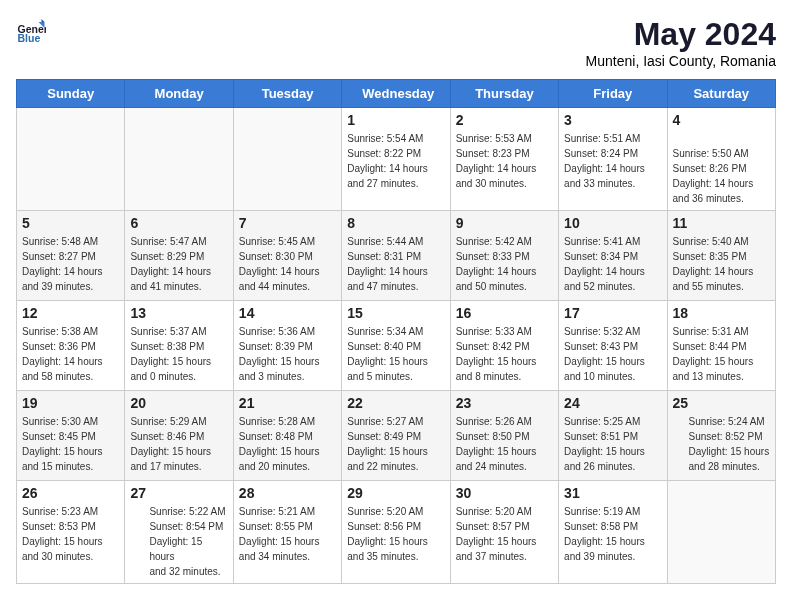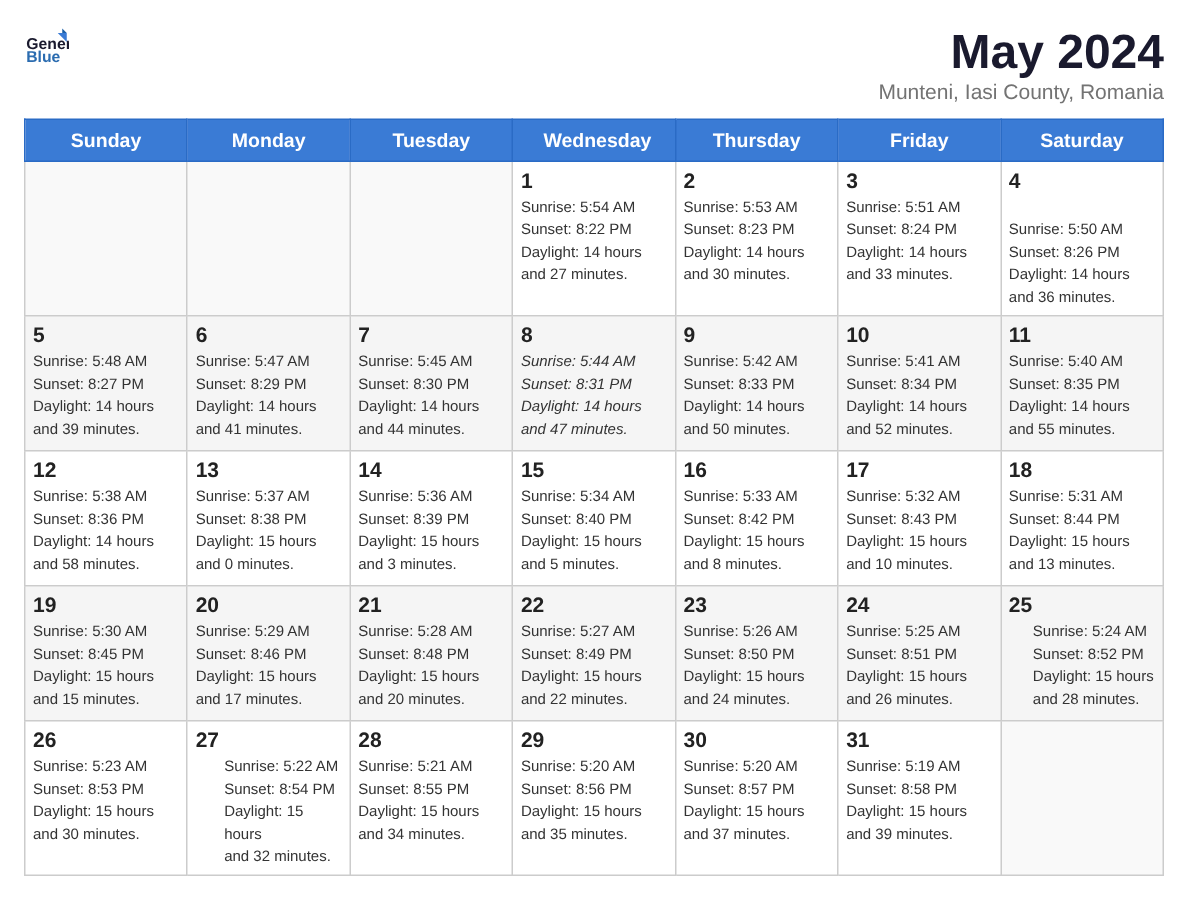--- a/index.html
+++ b/index.html
@@ -28,21 +28,21 @@
     .title-section {
       text-align: right;
     }
     .month-title {
       font-size: 32px;
       font-weight: bold;
       color: #1a1a2e;
     }
     .location {
       font-size: 14px;
-      color: #737373;
+      color: #000000;
     }
     table {
       width: 100%;
       border-collapse: collapse;
       table-layout: fixed;
     }
     thead th {
       background: #3a7bd5;
       color: #fff;
       text-align: center;
@@ -161,21 +161,21 @@
         </td>
         <td>
           <span class="day-number">7</span>
           <div class="cell-info" style="white-space: pre-line;">Sunrise: 5:45 AM
 Sunset: 8:30 PM
 Daylight: 14 hours
 and 44 minutes.</div>
         </td>
         <td>
           <span class="day-number">8</span>
-          <div class="cell-info" style="white-space: pre-line; font-style: italic;">Sunrise: 5:44 AM
+          <div class="cell-info" style="white-space: pre-line;">Sunrise: 5:44 AM
 Sunset: 8:31 PM
 Daylight: 14 hours
 and 47 minutes.</div>
         </td>
         <td>
           <span class="day-number">9</span>
           <div class="cell-info" style="white-space: pre-line;">Sunrise: 5:42 AM
 Sunset: 8:33 PM
 Daylight: 14 hours
 and 50 minutes.</div>

